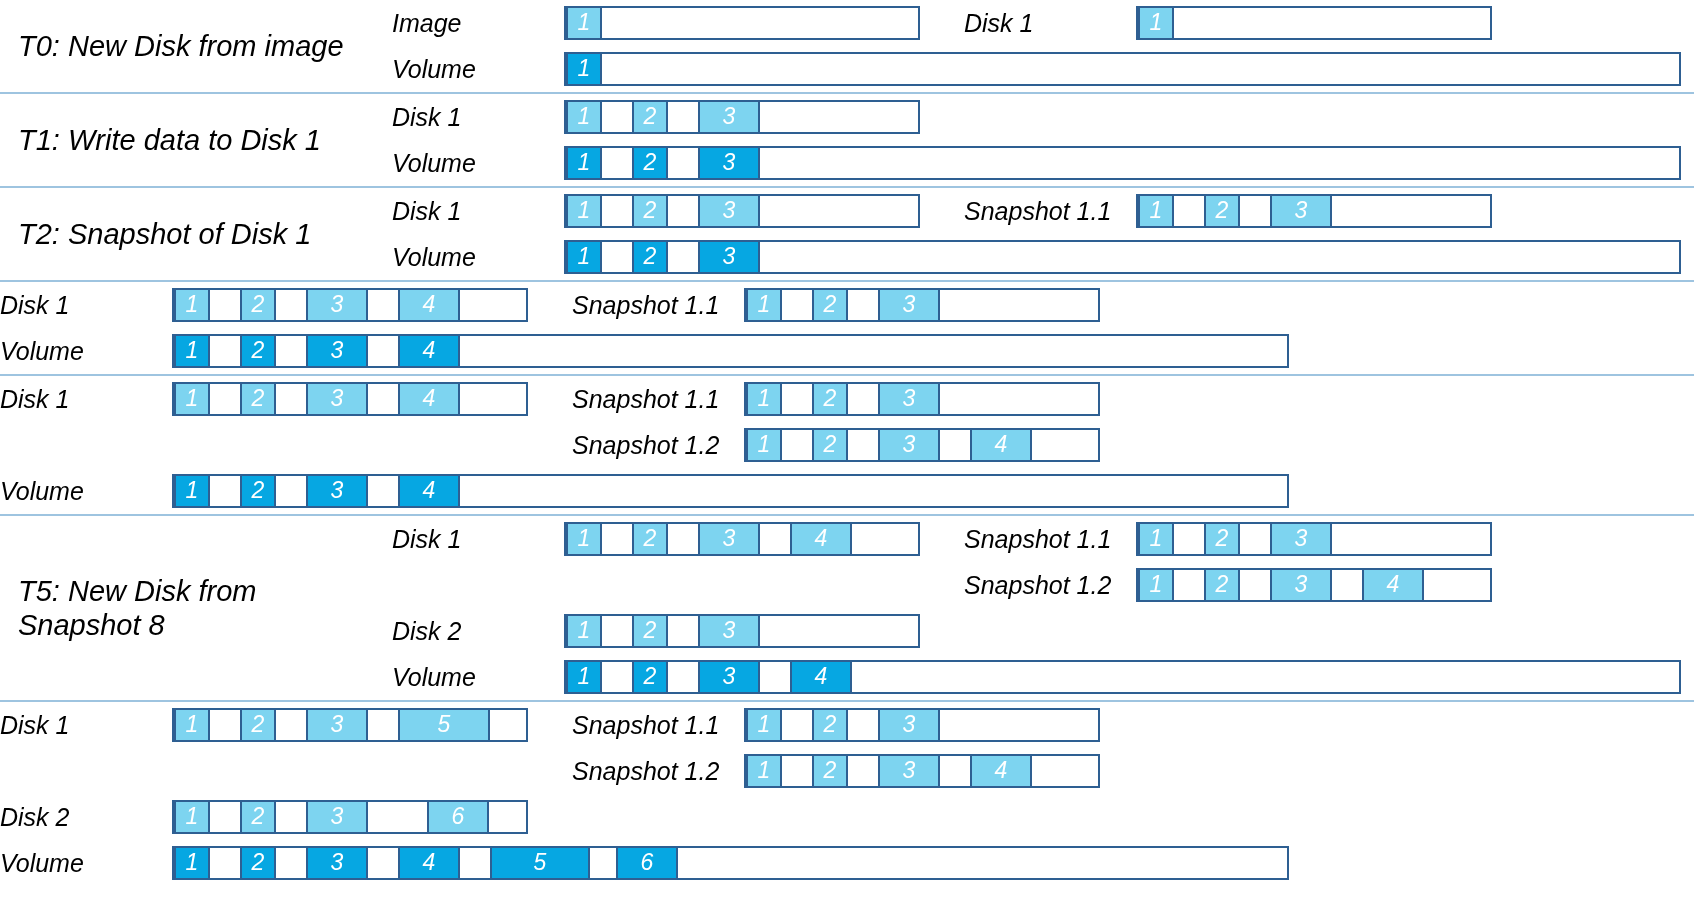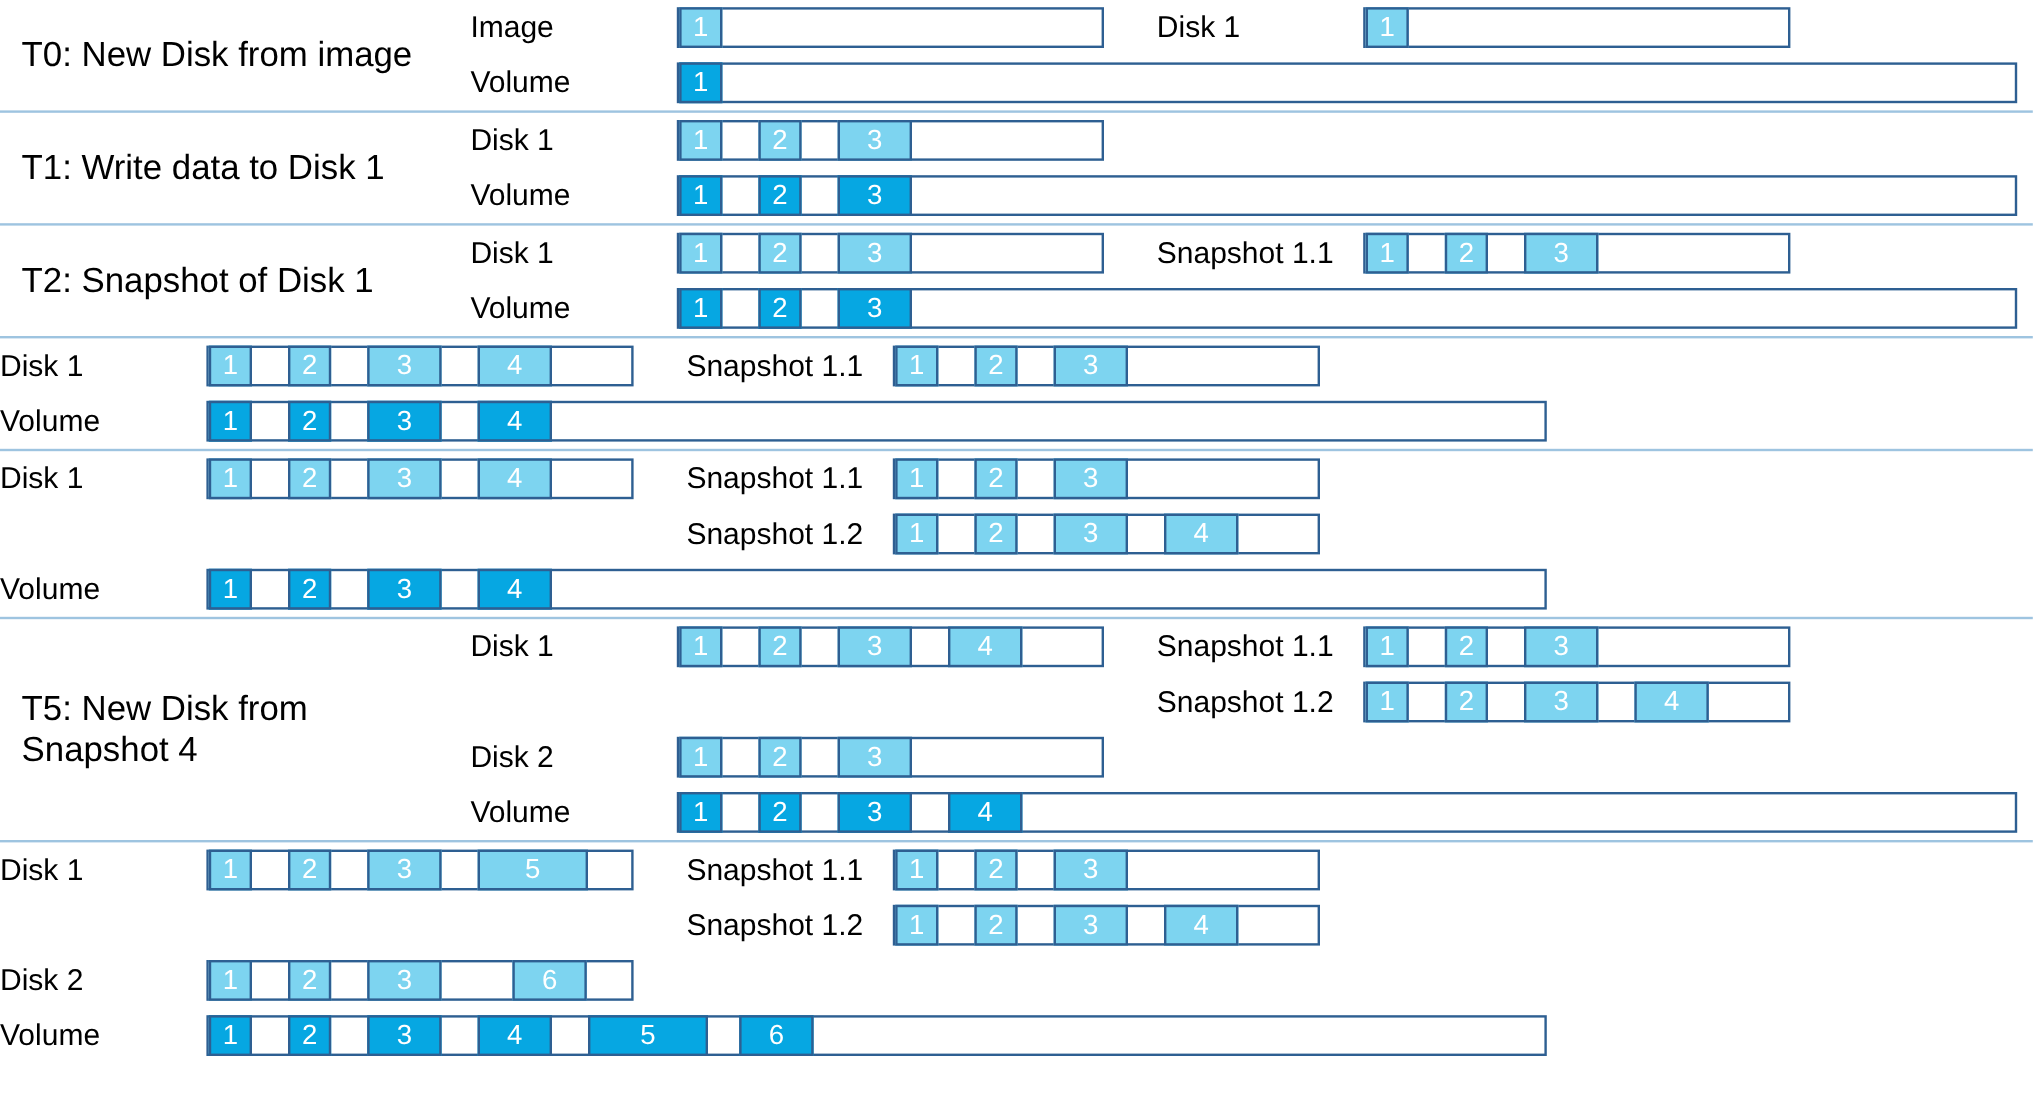--- a/index.html
+++ b/index.html
@@ -3,21 +3,21 @@
 <meta charset="utf-8">
 <style>
   html,body{margin:0;padding:0;}
   body{
     width:1694px;height:917px;
     background:#ffffff;
     font-family:"Liberation Sans", sans-serif;
     color:#1a1a1a;
     overflow:hidden;
   }
-  #diagram{position:relative;width:1694px;height:917px;}
+  #diagram{position:relative;width:1694px;height:917px;font-style:italic;}
 
   
   .step{
     position:relative;
     display:flex;
     align-items:center;
     border-top:2px solid #9ec4e0;
     box-sizing:border-box;
   }
   .step.first{border-top:none;}
@@ -258,21 +258,21 @@
               <div class="blk light" style="left: 0px; width: 36px;">1</div>
               <div class="blk light" style="left: 66px; width: 36px;">2</div>
               <div class="blk light" style="left: 132px; width: 62px;">3</div>
               <div class="blk light" style="left: 224px; width: 62px;">4</div>
             </div>
           </div>
         </div>
       </div>
     </div>
     <div class="step">
-      <div class="step-label">T5: New Disk from Snapshot 4</div>
+      <div class="step-label">T5: New Disk from Snapshot 8</div>
       <div class="step-body">
         <div class="rows-wrap">
           <div class="subrow">
             <div class="sub-label">Disk 1</div>
             <div class="track disk">
               <div class="blk light" style="left: 0px; width: 36px;">1</div>
               <div class="blk light" style="left: 66px; width: 36px;">2</div>
               <div class="blk light" style="left: 132px; width: 62px;">3</div>
               <div class="blk light" style="left: 224px; width: 62px;">4</div>
             </div>

